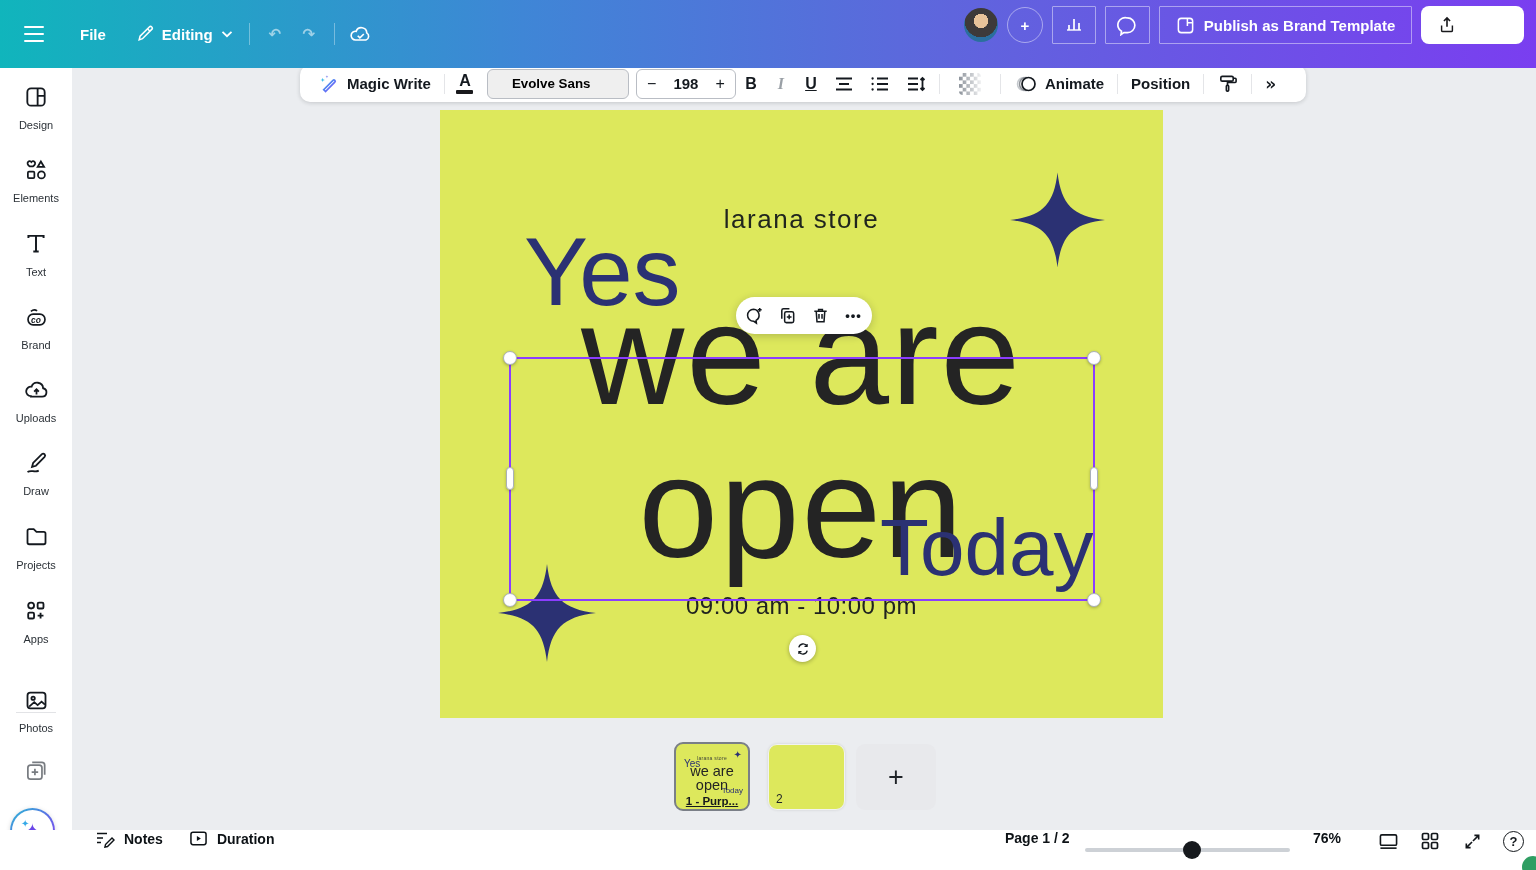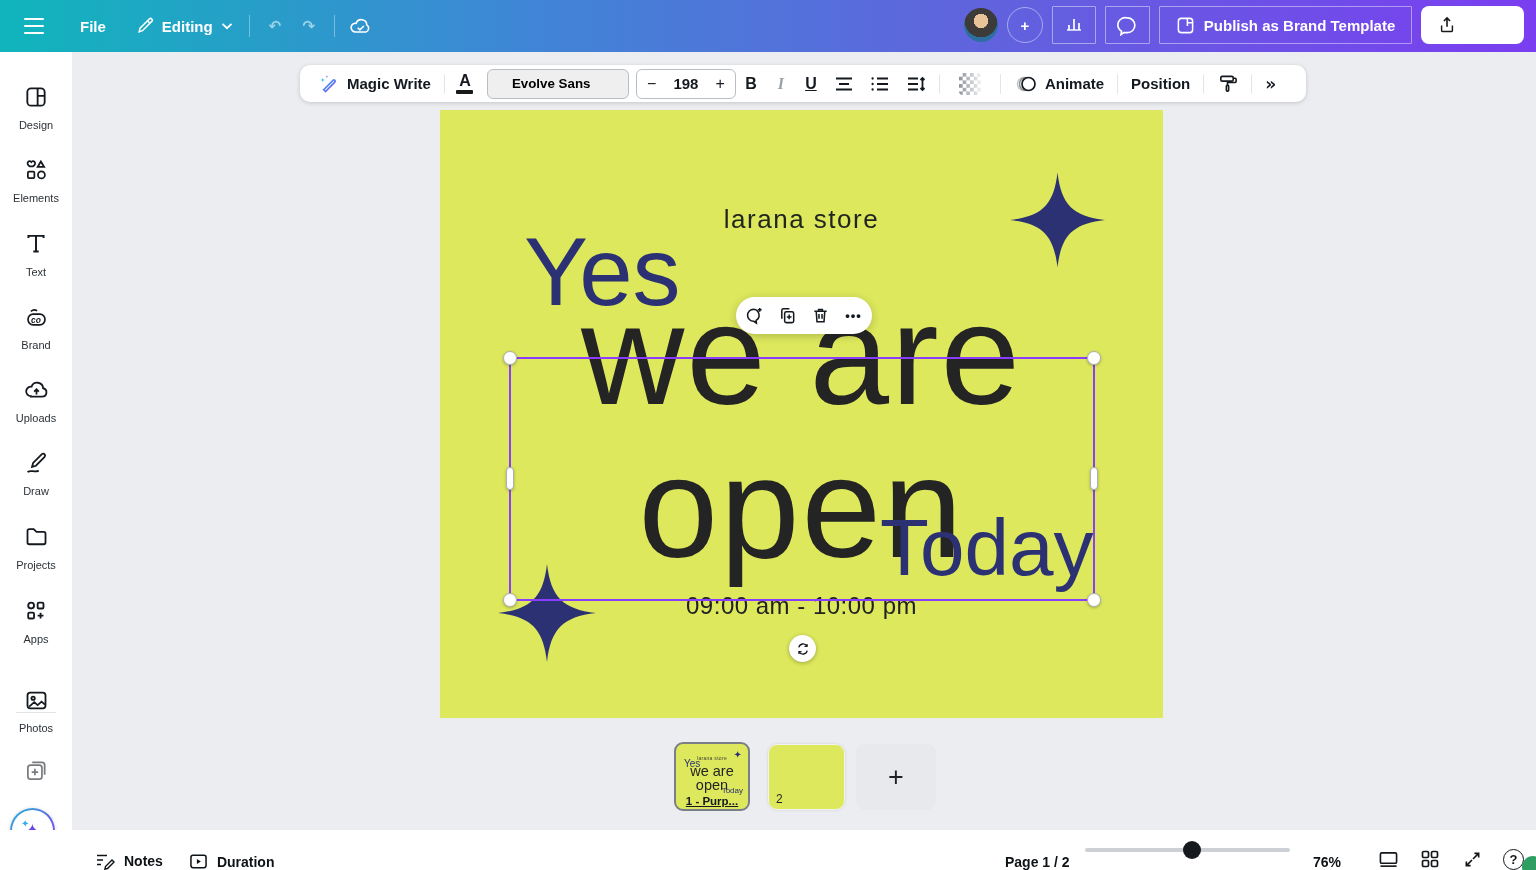--- a/index.html
+++ b/index.html
@@ -1,21 +1,21 @@
 <!DOCTYPE html>
 <html><head>
 <meta charset="utf-8">
 <style>
   * { margin:0; padding:0; box-sizing:border-box; }
   html,body { width:1536px; height:870px; overflow:hidden; }
   body { font-family:"Liberation Sans", sans-serif; }
   .app { position:relative; width:1536px; height:870px; background:#ebedf0; overflow:hidden; }
 
   
-  .topbar { position:absolute; left:0; top:0; width:1536px; height:52px;
+  .topbar { position:absolute; left:0; top:0; width:1536px; height:68px;
     background:linear-gradient(90deg,#10b5bc 0%,#3f86d6 34%,#5f65dd 62%,#7a3ef0 100%);
     display:flex; align-items:center; color:#fff; z-index:30; }
   .topbar, .topbar button { color:#fff; font-size:15px; font-weight:700; }
   .tb-btn { background:none; border:none; display:flex; align-items:center; gap:8px; cursor:pointer; height:36px; padding:0 8px; border-radius:6px; }
   .hamburger { margin-left:14px; width:40px; justify-content:center; }
   .hamburger .bars { display:flex; flex-direction:column; gap:4.5px; }
   .hamburger .bars i { display:block; width:20px; height:2.2px; background:#fff; border-radius:2px; }
   .tb-file { margin-left:18px; }
   .tb-resize { margin-left:14px; }
   .tb-editing { margin-left:14px; }
@@ -100,21 +100,21 @@
   .t1-yes { position:absolute; left:8px; top:14px; font-size:10px; color:#2b3173; }
   .t1-l1 { position:absolute; left:0; right:0; top:19px; text-align:center; font-size:14.5px; color:#242424; }
   .t1-l2 { position:absolute; left:0; right:0; top:33px; text-align:center; font-size:14.5px; color:#242424; }
   .t1-today { position:absolute; right:5px; top:42px; font-size:8px; color:#2b3173; }
   .t1-label { position:absolute; left:0; right:0; bottom:2px; text-align:center; font-size:11.5px; font-weight:700; color:#16191d;text-decoration:underline; }
   .thumb2 { left:768px; top:744px; width:77px; height:66px; background:#dde85c; border:1px solid #f2f3f0; box-shadow:0 0 3px rgba(0,0,0,.12); }
   .t2-label { position:absolute; left:7px; bottom:3px; font-size:12px; color:#1f2328; }
   .thumb-add { left:856px; top:744px; width:80px; height:66px; background:#e8e9ec; border:none; display:flex; align-items:center; justify-content:center; font-size:27px; font-weight:300; color:#1f2328; }
 
   
-  .bottombar { position:absolute; left:0; bottom:0; width:1536px; height:40px; background:#fff; z-index:22; display:flex; align-items:flex-end; font-size:14px; font-weight:700; color:#0d1216; }
+  .bottombar { position:absolute; left:0; bottom:0; width:1536px; height:40px; background:#fff; z-index:22; display:flex; align-items:flex-start; font-size:14px; font-weight:700; color:#0d1216; }
   .bb-btn { background:none; border:none; display:flex; align-items:center; gap:9px; font-size:14px; font-weight:700; color:#0d1216; cursor:pointer; }
   .bb-notes { margin-left:95px; }
   .bb-duration { margin-left:26px; }
   .bb-page { position:absolute; left:1005px; }
   .slider { position:absolute; left:1085px; width:205px; height:40px; display:flex; align-items:center; cursor:pointer; }
   .slider .track { width:100%; height:3.5px; background:#cdd1d6; border-radius:2px; }
   .slider .thumbdot { position:absolute; left:98px; top:11px; width:18px; height:18px; border-radius:50%; background:#16191d; }
   .bb-zoom { position:absolute; left:1313px; }
   .bb-icons { position:absolute; left:1377px; display:flex; gap:20px; align-items:center; }
   .bb-ic { background:none; border:none; width:22px; height:22px; display:flex; align-items:center; justify-content:center; color:#13171b; cursor:pointer; }

